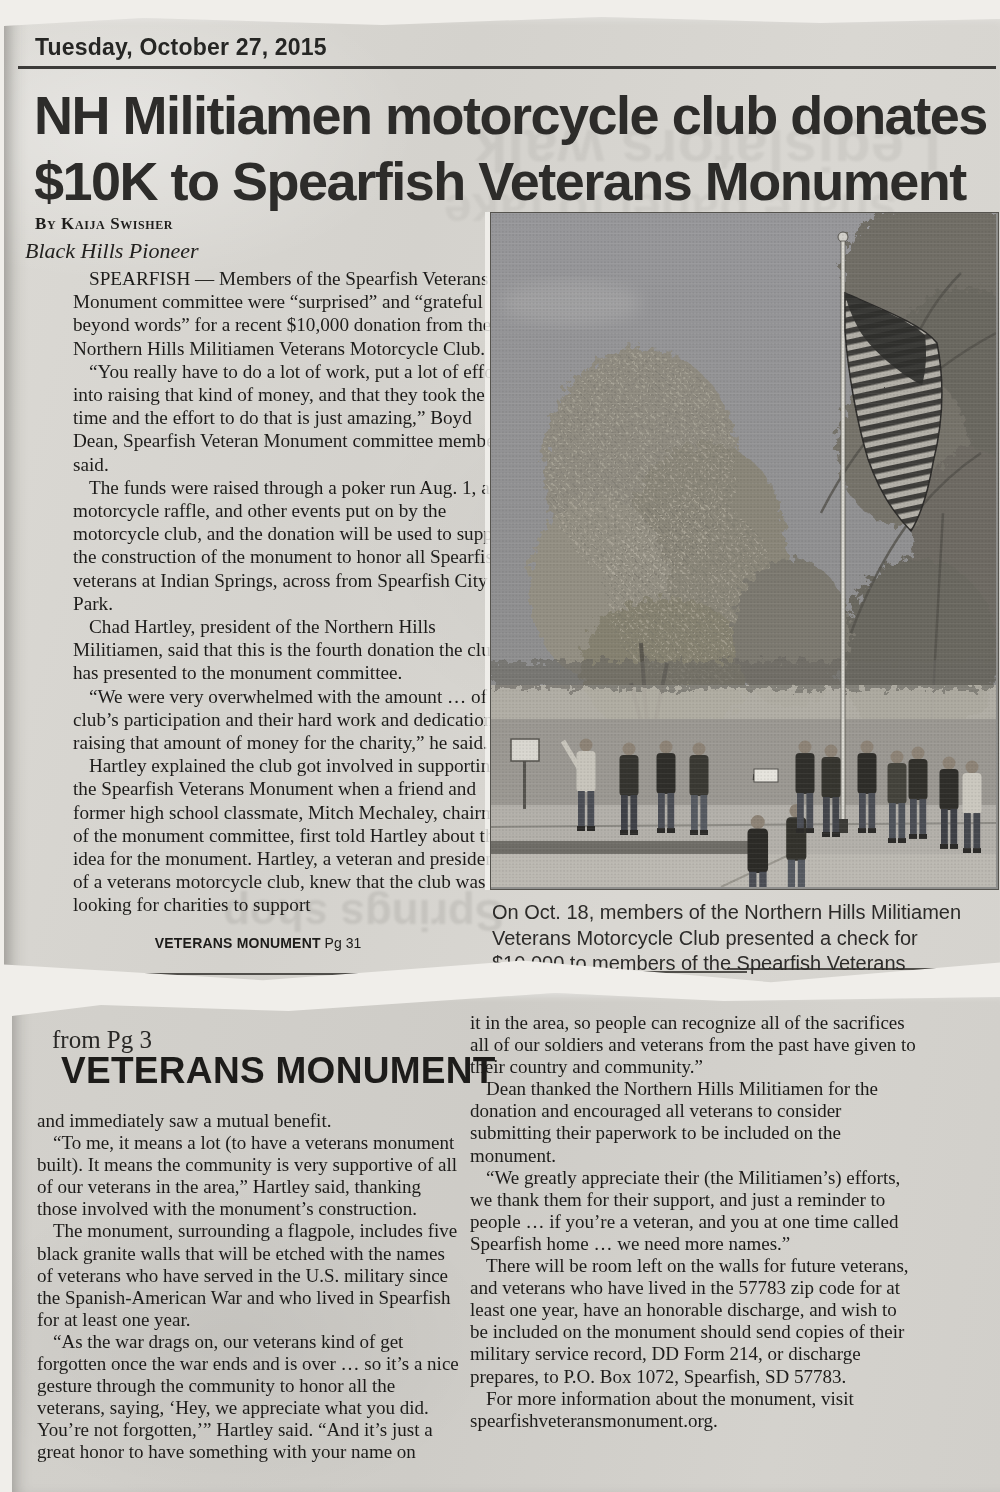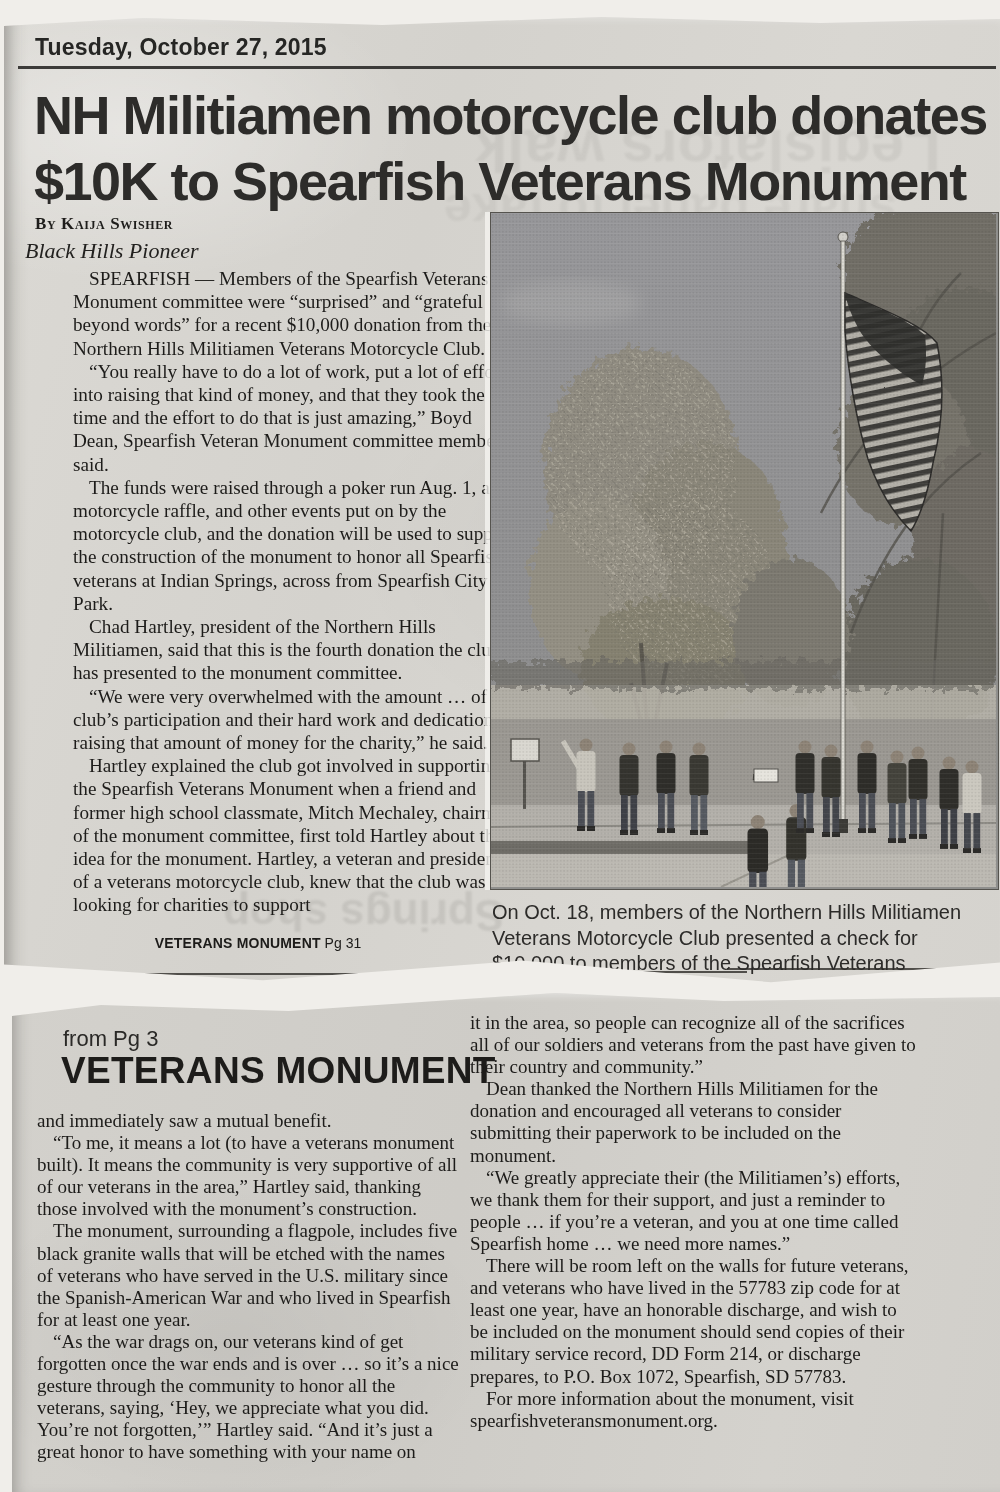--- a/index.html
+++ b/index.html
@@ -50,22 +50,22 @@
     border:1px solid #55534e;background:#8f8f8d;box-shadow:-5px 0 0 rgba(245,244,240,.8);}
   .photo svg{display:block;}
   .caption{position:absolute;left:488px;top:890px;width:498px;
     font-family:"Liberation Sans",sans-serif;font-size:20px;line-height:25.5px;color:#2c2b29;}
   .caption .credit{font-style:italic;}
   .ghost{position:absolute;font-family:"Liberation Sans",sans-serif;font-weight:bold;color:#45443f;
     transform:scale(-1,-1);filter:blur(1.2px);white-space:nowrap;pointer-events:none;}
   .g1{left:470px;top:106px;font-size:60px;opacity:.07;}
   .g2{left:440px;top:172px;font-size:50px;opacity:.06;}
   .g3{left:219px;top:880px;font-size:44px;opacity:.11;}
-  .from-pg{position:absolute;left:51px;top:38px;font-family:Liberation Sans, sans-serif;
-    font-size:22px;color:#2a2927;}
+  .from-pg{position:absolute;left:40px;top:38px;font-family:Liberation Serif, serif;
+    font-size:25px;color:#2a2927;}
   .cont-headline{position:absolute;left:49px;top:62px;margin:0;font-family:"Liberation Sans",sans-serif;
     font-weight:bold;font-size:37px;letter-spacing:.3px;color:#1d1c1a;}
   .cont-col{position:absolute;font-size:19px;line-height:22.1px;color:#1d1c1a;}
   .cont-col p{margin:0;text-indent:16px;}
   .cont-col p:first-child{text-indent:0;}
   .cont-left{left:25px;top:122px;width:426px;}
   .cont-right{left:458px;top:24px;width:448px;}
   .cont-right p:first-child{text-indent:0;}
 </style>
 </head>

